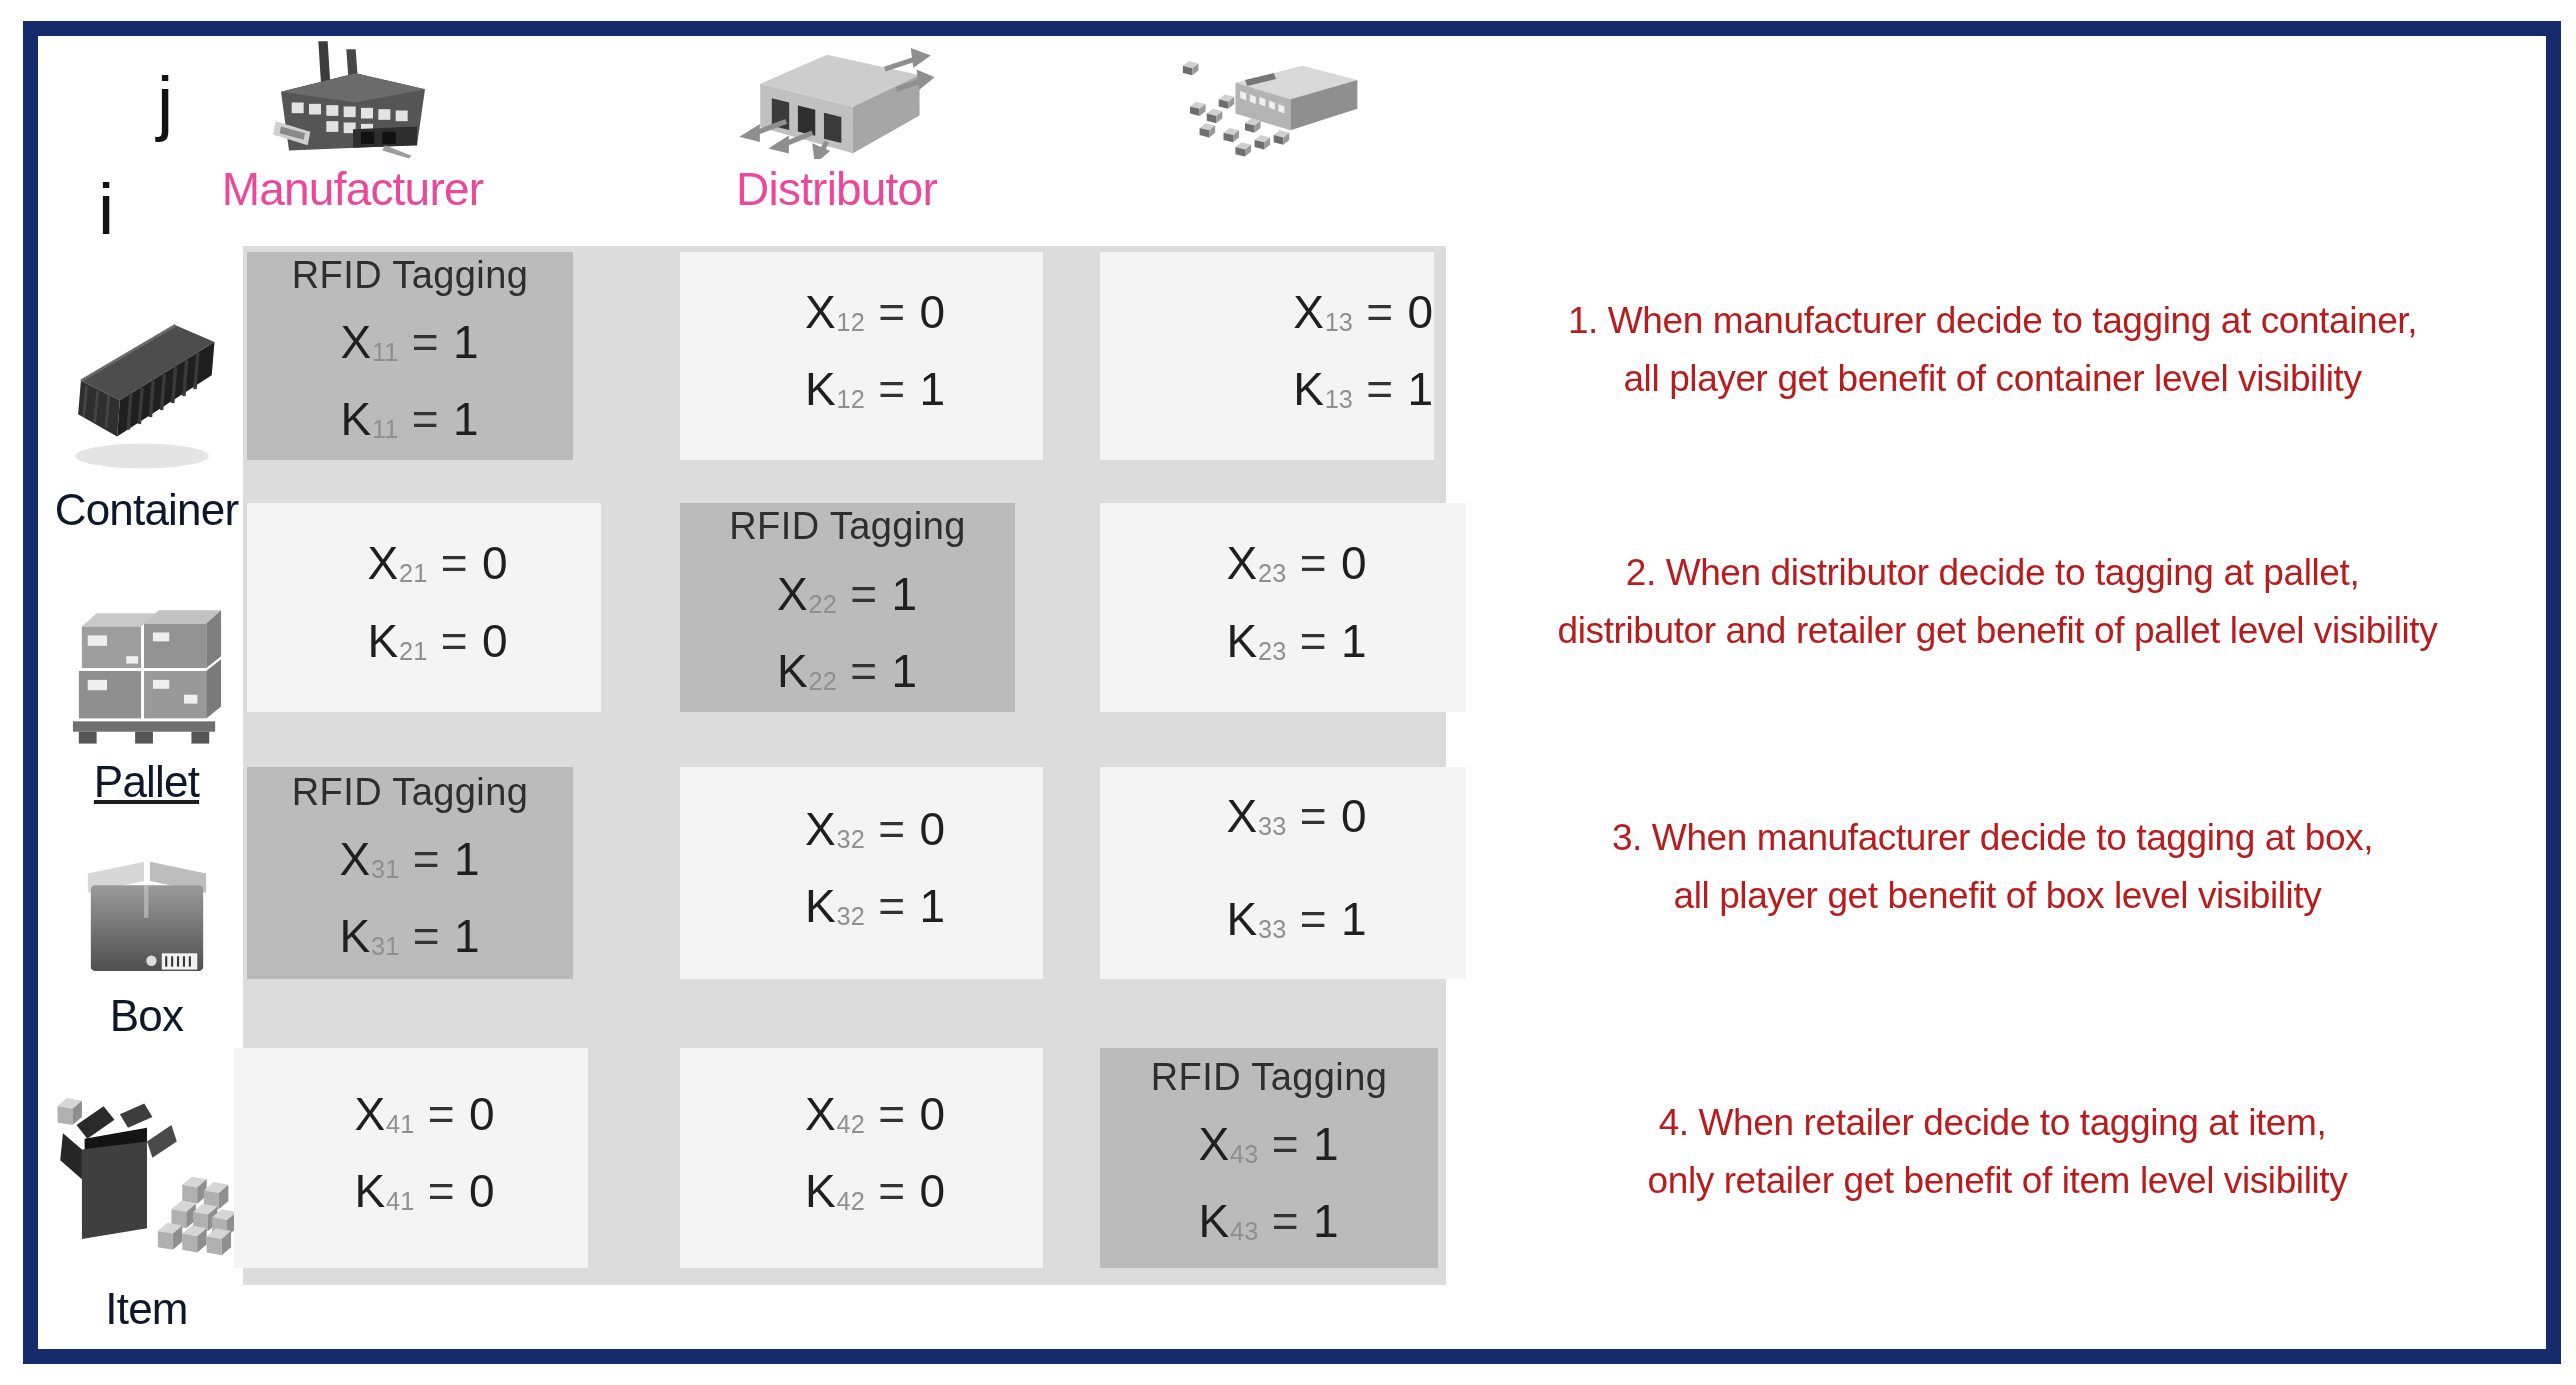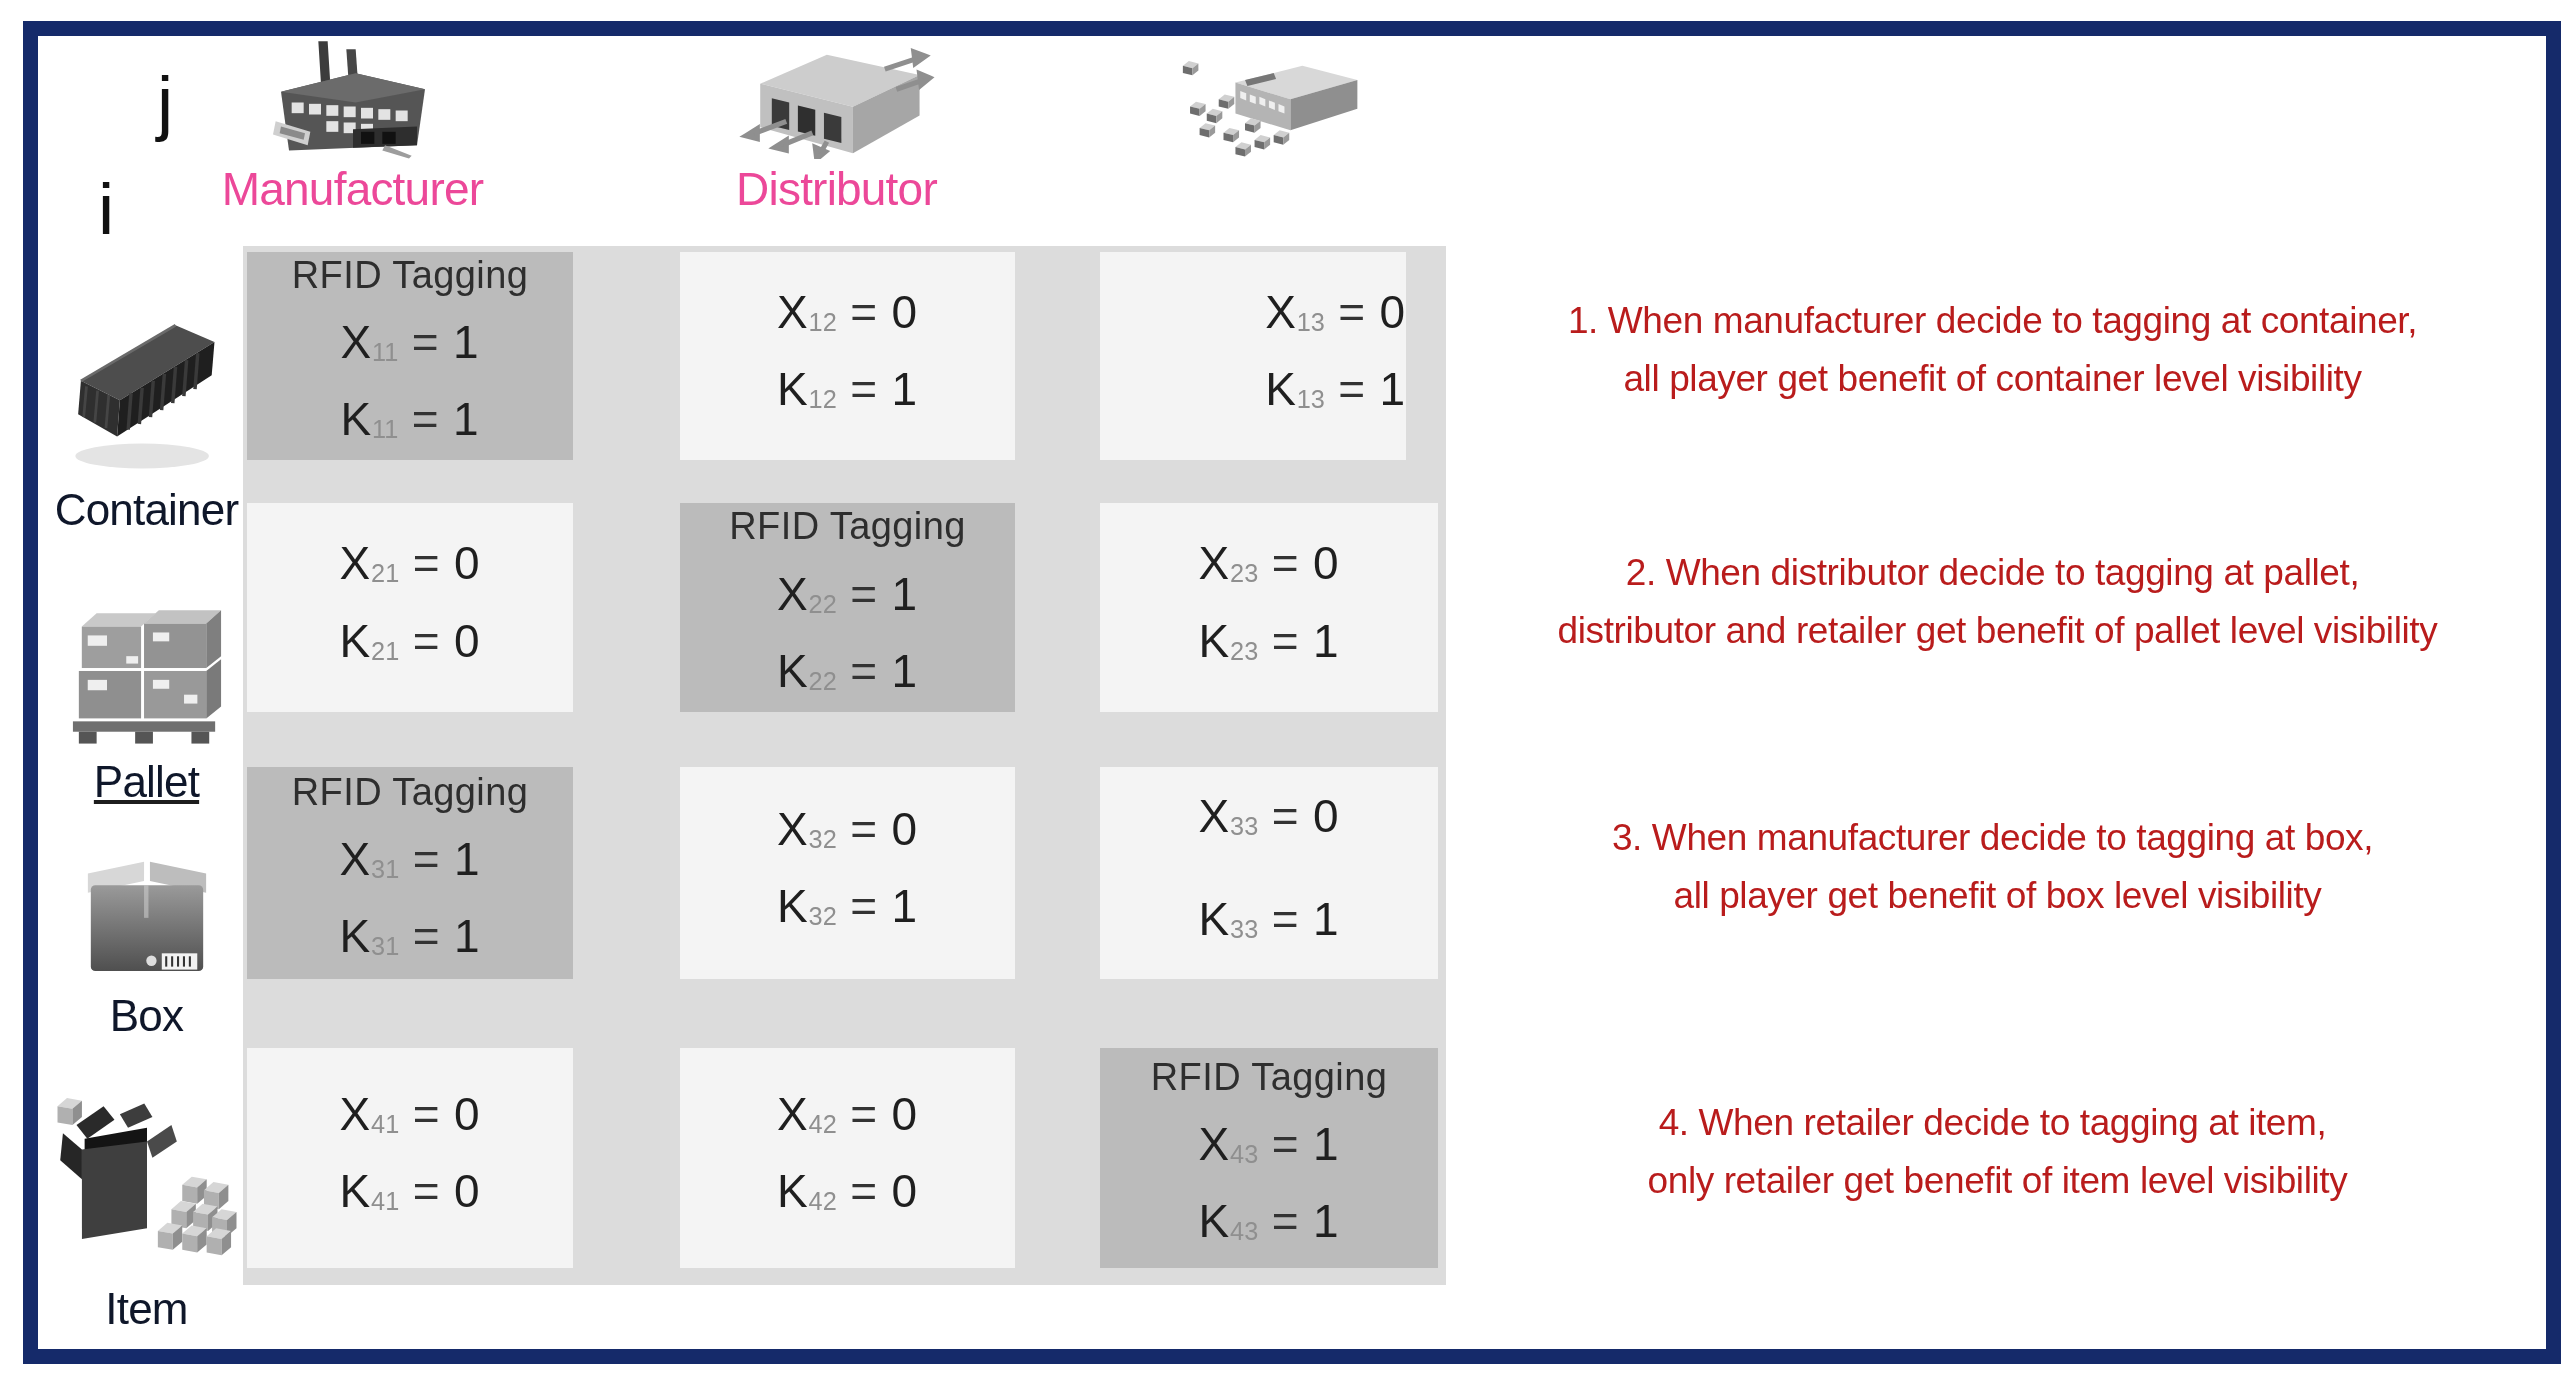--- a/index.html
+++ b/index.html
@@ -12,21 +12,21 @@
   .axis.i{left:98px;top:167px;}
   .colhead{position:absolute;top:35px;width:397px;text-align:center;}
   .rowhead{position:absolute;left:38px;width:217px;text-align:center;}
   .iconbox{display:flex;align-items:flex-end;justify-content:center;}
   .headlabel{font-size:46px;color:#ec4899;margin-top:3.1px;letter-spacing:-0.8px;}
   .rowlabel{font-size:44px;color:#0f172a;margin-top:7.6px;letter-spacing:-0.8px;}
   .matrix-bg{position:absolute;left:243px;top:246px;width:1203px;height:1039px;
              background:#dcdcdc;}
   .cell{position:absolute;display:flex;flex-direction:column;align-items:center;
         justify-content:center;}
-  .cell.light{background:#f4f4f4;}
+  .cell.light{background:#f4f4f4;padding-left:28px;}
   .cell.dark{background:#bbbbbb;}
   .rfid{font-size:38px;line-height:53px;color:#2e2e2e;margin-bottom:7.6px;
         letter-spacing:0.4px;}
   .vline{font-size:46px;line-height:67px;color:#1f1f1f;letter-spacing:0.8px;}
   .vline sub{font-size:0.55em;color:#8f8f8f;vertical-align:-0.12em;letter-spacing:0;}
   .vline .eq{color:#333;}
   .note{position:absolute;left:1450px;width:1085px;font-size:37px;line-height:58px;
         color:#b91c1c;white-space:pre-wrap;letter-spacing:-0.4px;text-align:center;}
   svg{display:block;}
 </style>
@@ -271,21 +271,21 @@
       <div class="vline"><span>K</span><sub>31</sub><span class="eq"> = </span><span>1</span></div>
     </div>
     <div class="cell light" style="left: 680px; top: 767px; width: 335px; height: 212px;">
       <div class="vline"><span>X</span><sub>32</sub><span class="eq"> = </span><span>0</span></div>
       <div class="vline"><span>K</span><sub>32</sub><span class="eq"> = </span><span>1</span></div>
     </div>
     <div class="cell light" style="left: 1100px; top: 767px; width: 338px; height: 212px; gap: 25px;">
       <div class="vline"><span>X</span><sub>33</sub><span class="eq"> = </span><span>0</span></div>
       <div class="vline"><span>K</span><sub>33</sub><span class="eq"> = </span><span>1</span></div>
     </div>
-    <div class="cell light" style="left: 247px; top: 1048px; width: 326px; height: 220px;">
+    <div class="cell light" style="left: 234px; top: 1048px; width: 326px; height: 220px;">
       <div class="vline"><span>X</span><sub>41</sub><span class="eq"> = </span><span>0</span></div>
       <div class="vline"><span>K</span><sub>41</sub><span class="eq"> = </span><span>0</span></div>
     </div>
     <div class="cell light" style="left: 680px; top: 1048px; width: 335px; height: 220px;">
       <div class="vline"><span>X</span><sub>42</sub><span class="eq"> = </span><span>0</span></div>
       <div class="vline"><span>K</span><sub>42</sub><span class="eq"> = </span><span>0</span></div>
     </div>
     <div class="cell dark" style="left: 1100px; top: 1048px; width: 338px; height: 220px;">
       <div class="rfid">RFID Tagging</div>
       <div class="vline"><span>X</span><sub>43</sub><span class="eq"> = </span><span>1</span></div>

